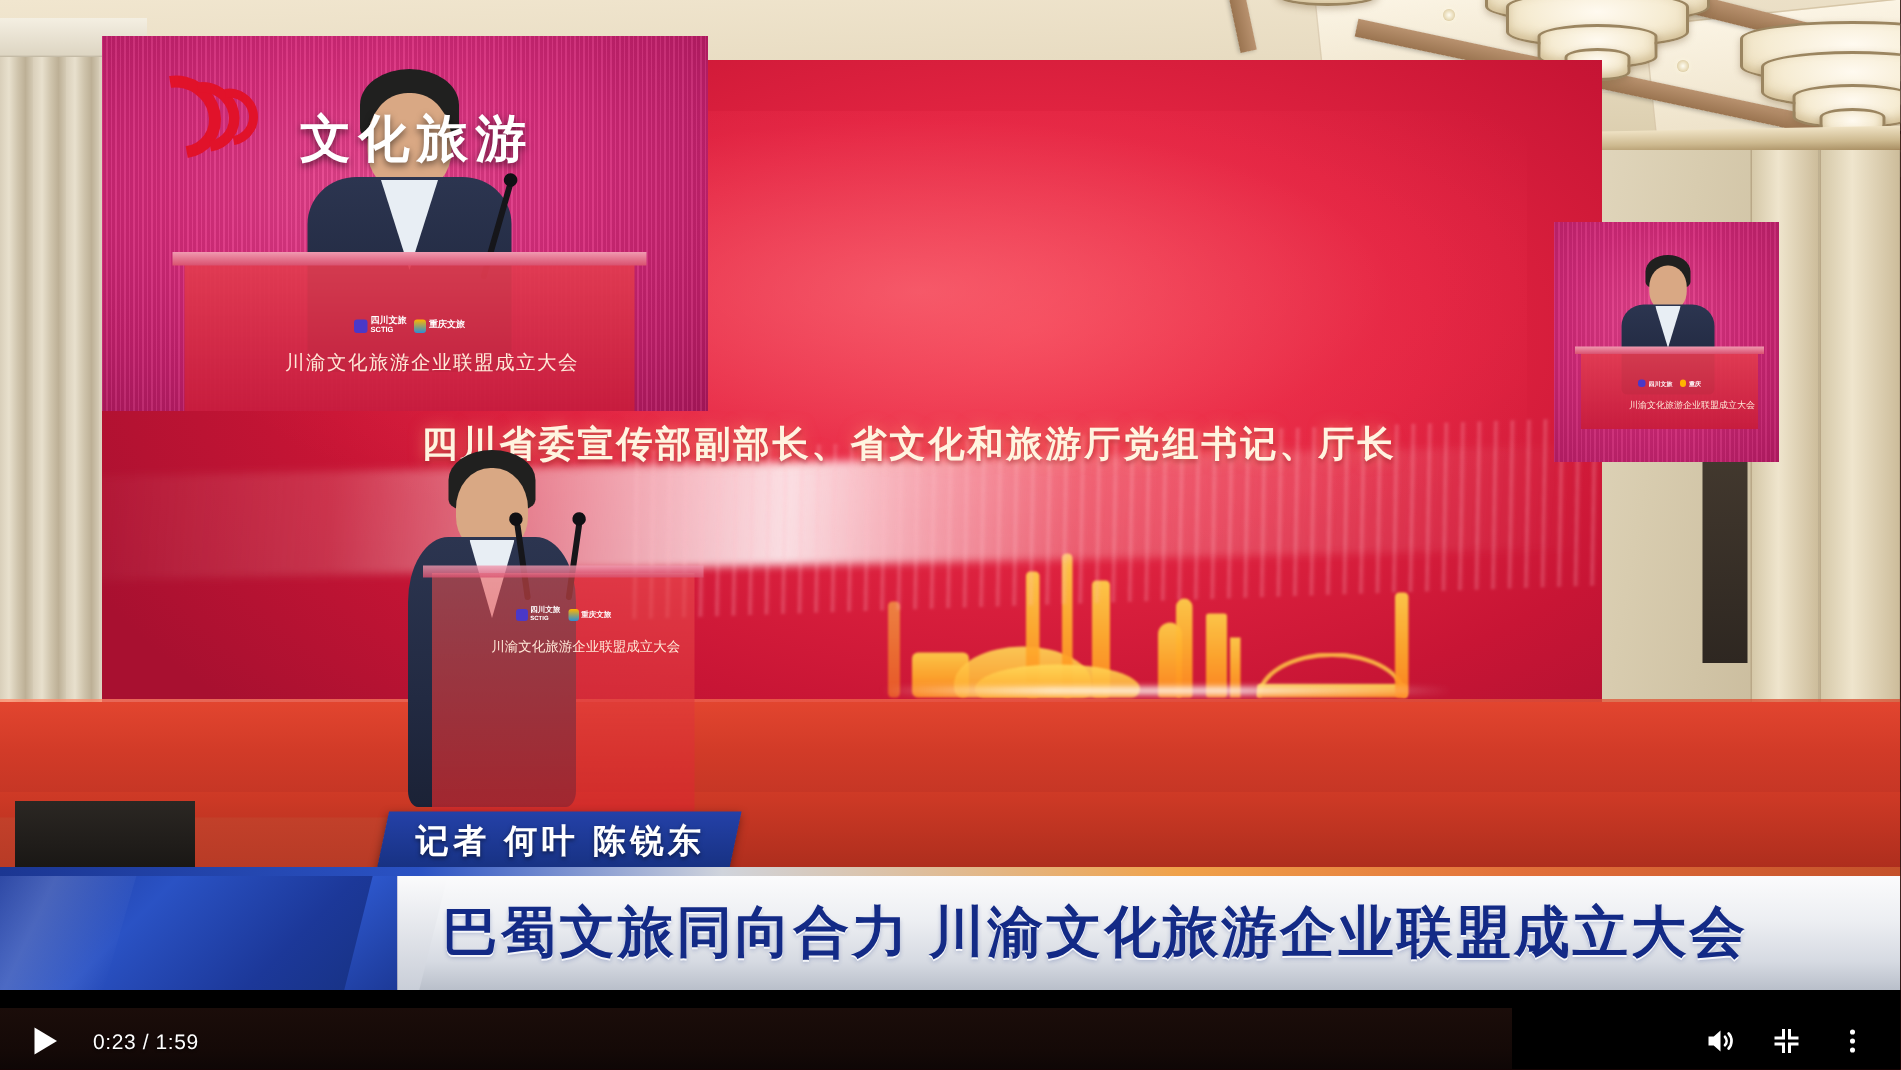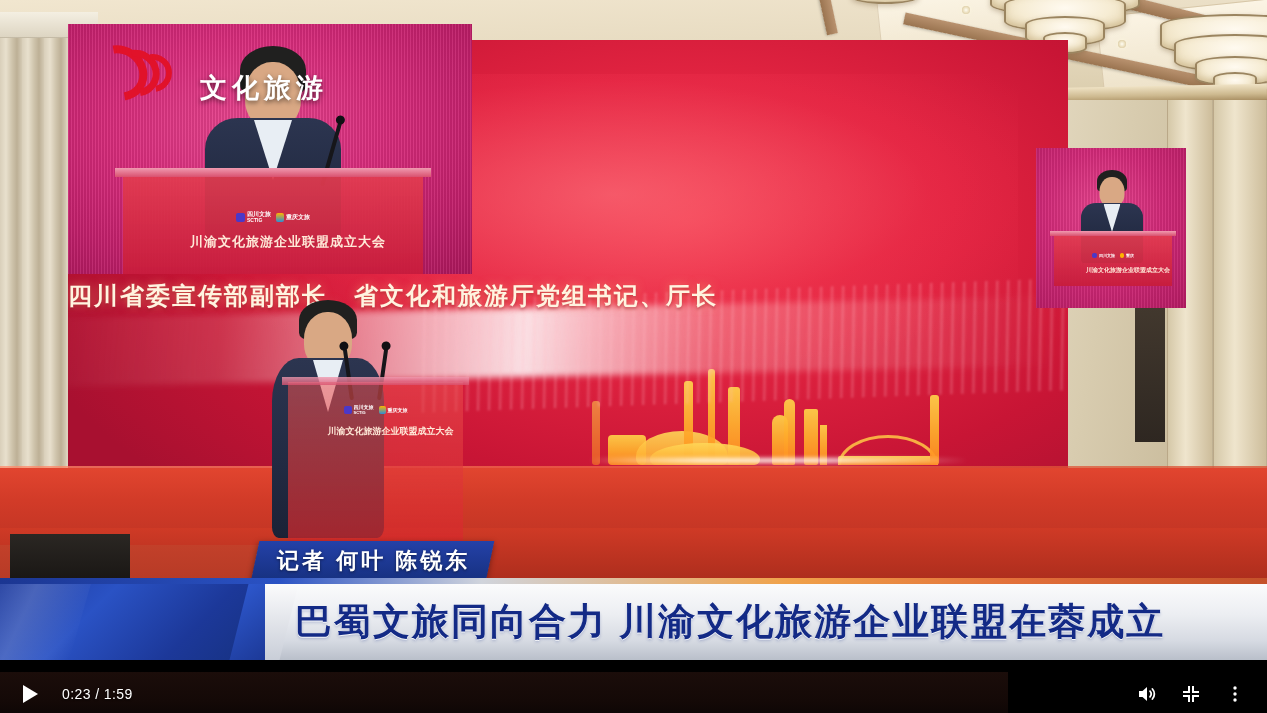--- a/index.html
+++ b/index.html
@@ -118,21 +118,21 @@
   }
 
   
   .led-name {
     position:absolute; left:0; top:160px; width:1000px; text-align:center;
     font-family:"Liberation Serif","DejaVu Serif",serif;
     font-weight:700; font-size:56px; letter-spacing:12px;
     color:#fff6e2; text-shadow:0 0 16px rgba(255,200,140,.65), 0 2px 4px rgba(120,0,20,.45);
   }
   .led-subtitle {
-    position:absolute; left:0; top:240px; width:863px; text-align:left;
+    position:absolute; left:0; top:240px; width:863px; text-align:right;
     font-family:"Liberation Sans","DejaVu Sans",sans-serif;
     font-weight:700; font-size:24px; letter-spacing:2px;
     color:#fff4e0; text-shadow:0 0 10px rgba(255,190,130,.55), 0 2px 3px rgba(120,0,20,.4);
   }
 
   
   .led-panel-left {
     position:absolute; left:68px; top:24px; width:404px; height:250px;
     background:
       repeating-linear-gradient(90deg, rgba(255,255,255,.07) 0 1px, rgba(0,0,0,.08) 1px 3px),
@@ -170,21 +170,21 @@
   .podium {
     position:absolute;
     background:linear-gradient(180deg, rgba(226,60,80,.92), rgba(200,28,60,.95));
     border-top:1px solid rgba(255,255,255,.25);
   }
   .podium-top {
     position:absolute; background:linear-gradient(180deg,#f09ab0,#d9516f);
   }
   .podium-band {
     position:absolute; left:0; width:100%; text-align:center;
-    color:#ffe9d8; font-weight:700; white-space:nowrap; overflow:hidden;padding-left:30px;
+    color:#ffe9d8; font-weight:400; white-space:nowrap; overflow:hidden;padding-left:30px;
   }
   .podium-logos {
     position:absolute; left:0; width:100%; display:flex; gap:5px;
     align-items:center; justify-content:center;
   }
   .plogo { display:flex; align-items:center; gap:2px; }
   .plogo .mark { border-radius:2px; }
   .plogo .txt { color:#fff; font-weight:700; line-height:1; }
   .mic {
     position:absolute; background:#16161a; border-radius:2px;
@@ -232,21 +232,21 @@
   .bug-mark { position:relative; width:96px; height:62px; }
   .bug-mark .sw {
     position:absolute; border:8px solid #e1122a; border-radius:50%;
     border-left-color:transparent; border-bottom-color:transparent;
     transform:rotate(35deg);
   }
   .bug-mark .sw1 { left:0;  top:4px;  width:58px; height:54px; }
   .bug-mark .sw2 { left:22px; top:8px; width:48px; height:46px; border-width:7px; }
   .bug-mark .sw3 { left:44px; top:12px; width:38px; height:38px; border-width:6px; }
   .bug-text {
-    color:#ffffff; font-size:27px; font-weight:700; letter-spacing:5px;
+    color:#ffffff; font-size:34px; font-weight:700; letter-spacing:5px;
     text-shadow:0 2px 5px rgba(0,0,0,.55);
     margin-top:30px;
   }
 
   .reporter-bar {
     position:absolute; left:255px; top:541px; z-index:30;
     background:linear-gradient(180deg,#2441a8,#16307f);
     transform:skewX(-12deg);
     padding:5px 20px 6px 22px;
     box-shadow:0 2px 6px rgba(0,0,0,.4);
@@ -532,21 +532,21 @@
     <div class="reporter-bar">
       <span>记者 何叶 陈锐东</span>
     </div>
 
     <div class="lt-topline"></div>
     <div class="lower-third">
       <div class="lt-left">
         <div class="lt-shine"></div>
       </div>
       <div class="lt-right">
-        <div class="lt-headline">巴蜀文旅同向合力 川渝文化旅游企业联盟在蓉成立</div>
+        <div class="lt-headline">巴蜀文旅同向合力 川渝文化旅游企业联盟成立大会</div>
       </div>
     </div>
   </div>
 
   <div id="controls">
     <div class="ctl-row">
       <div class="btn btn-play">
         <div class="tri"></div>
       </div>
       <div class="time">0:23 / 1:59</div>

